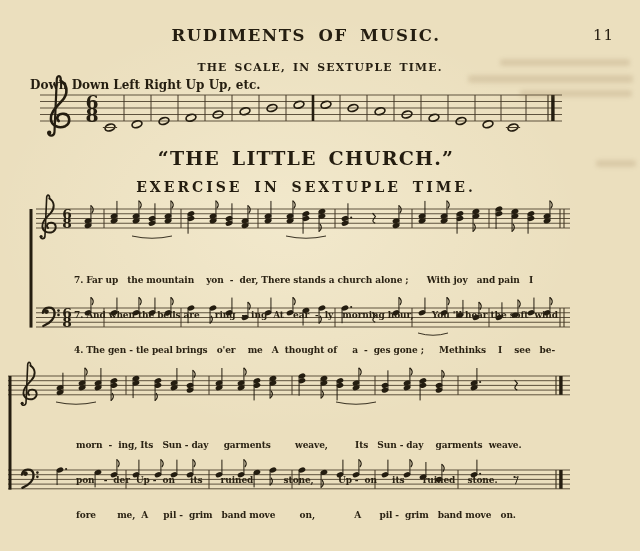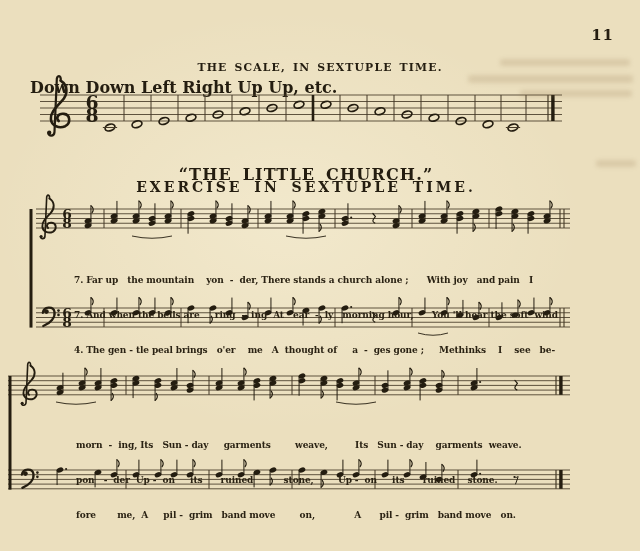--- a/index.html
+++ b/index.html
@@ -8,38 +8,39 @@
     background:
       radial-gradient(ellipse 420px 300px at 45% 40%, rgba(255,250,230,.35), rgba(0,0,0,0) 70%),
       radial-gradient(ellipse 900px 700px at 50% 50%, #ebdfbe 55%, #e2d3a9 100%);
     background-color:#e8dcba;
     font-family:"DejaVu Serif", serif;
     color:#241d10;
   }
   .abs{position:absolute;}
   .ctr{left:0;width:612px;text-align:center;}
   #header-title{top:26px;font-size:16.5px;font-weight:600;letter-spacing:1.6px;word-spacing:5px;}
-  #page-number{top:26px;right:26px;font-size:15px;font-weight:700;letter-spacing:1px;}
+  #page-number{top:26px;right:26px;font-size:15px;font-weight:400;letter-spacing:1px;}
   #scale-title{top:61px;font-size:10.8px;font-weight:700;letter-spacing:1.2px;word-spacing:2px;margin-left:14px;}
-  #directions{top:78px;left:30px;font-size:16px;text-align:center;}
+  #directions{top:78px;left:30px;font-size:12px;text-align:center;}
   #directions .lead{font-weight:800;}
   #directions .rest{font-weight:700;}
-  #song-title{top:165px;font-size:16px;font-weight:600;letter-spacing:1.2px;word-spacing:4px;}
+  #song-title{top:147px;font-size:19px;font-weight:600;letter-spacing:1.2px;word-spacing:4px;}
   #song-subtitle{top:179px;font-size:14px;font-weight:700;letter-spacing:3px;word-spacing:4px;}
   .lyrics{font-size:9px;font-weight:700;line-height:11.6px;white-space:pre;letter-spacing:-0.1px;color:#2a2213;}
   #lyrics-block-1{top:252px;left:74px;}
   #lyrics-block-2{top:417px;left:76px;}
   .smudge{background:rgba(148,122,80,.20);filter:blur(2px);border-radius:3px;}
   #music-svg{left:0;top:0;}
 </style>
 </head>
 <body>
 
 <div id="page">
 
+  <div id="header-title" class="abs ctr">RUDIMENTS OF MUSIC.</div>
   <div id="page-number" class="abs">11</div>
 
   <div id="scale-title" class="abs ctr">THE SCALE, IN SEXTUPLE TIME.</div>
 
   <div id="directions" class="abs"><span class="lead">Down</span><span class="rest"> Down Left Right Up Up, etc.</span></div>
 
   <div id="song-title" class="abs ctr">“THE LITTLE CHURCH.”</div>
   <div id="song-subtitle" class="abs ctr">EXERCISE IN SEXTUPLE TIME.</div>
 
   <svg id="music-svg" class="abs" width="640" height="551" viewBox="0 0 640 551">

